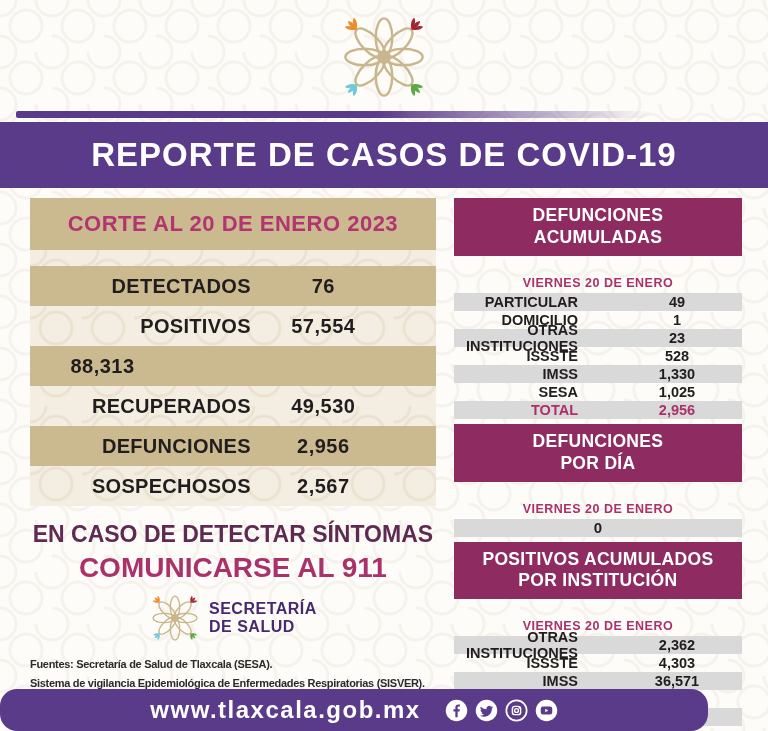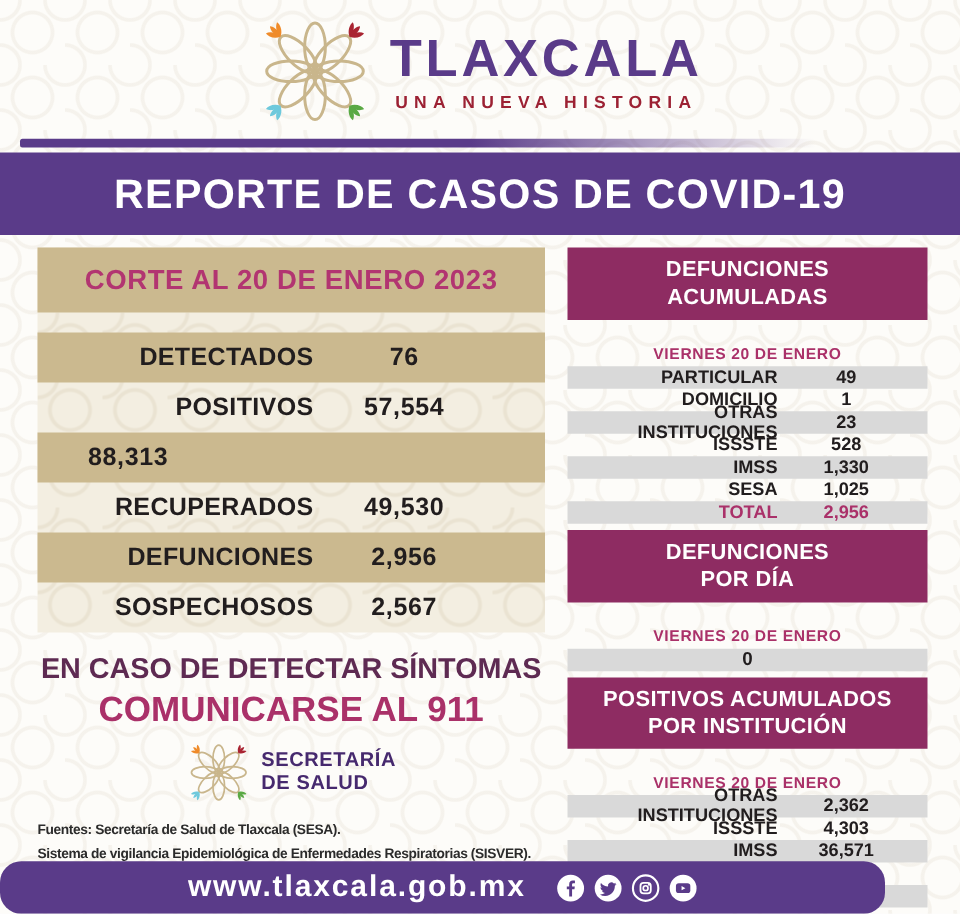--- a/index.html
+++ b/index.html
@@ -65,21 +65,21 @@
   .sources{ margin-top:11px; font-size:11px; font-weight:bold; color:#2b2b2b; line-height:1.7; letter-spacing:-.3px; white-space:nowrap; }
 
   
   .section{ margin-bottom:5px; }
   .section-header{
     background:#8e2c62; color:#fff; text-align:center;
     font-size:17.5px; font-weight:bold; line-height:1.25; letter-spacing:.3px;
     padding:7px 4px; white-space:pre-line;
   }
   .section-date{ text-align:center; color:#aa3169; font-size:12.5px; font-weight:bold; letter-spacing:.5px; padding:20px 0 3px; }
-  .r-row{ height:18px; display:flex; align-items:center; padding:0 10px 0 4px; }
+  .r-row{ height:18px; display:flex; align-items:center; padding:0 10px 0 4px;gap:44px; }
   .r-row.gray{ background:#d9d9d9; }
   .r-label{ flex:1; text-align:right; font-size:14.5px; font-weight:bold; color:#211d1e; }
   .r-value{ width:110px; text-align:center; font-size:14.5px; font-weight:bold; color:#211d1e; }
   .r-row.total .r-label, .r-row.total .r-value{ color:#aa3169; }
   .r-single{ height:18px; background:#d9d9d9; display:flex; align-items:center; justify-content:center;
              font-size:15px; font-weight:bold; color:#211d1e; }
 
   
   .footer{ position:absolute; bottom:0; left:0; width:708px; height:42px; background:#5a3b89;
            display:flex; align-items:center; justify-content:center; gap:24px;border-radius:17px; }
@@ -121,24 +121,20 @@
         <path d="M0 0 C-3.2 -5 -2.2 -10.5 0 -13 C2.2 -10.5 3.2 -5 0 0 Z" transform="rotate(-32)"></path>
         <path d="M0 0 C-3.2 -5 -2.2 -10.5 0 -13 C2.2 -10.5 3.2 -5 0 0 Z"></path>
         <path d="M0 0 C-3.2 -5 -2.2 -10.5 0 -13 C2.2 -10.5 3.2 -5 0 0 Z" transform="rotate(32)"></path>
       </g>
       <g transform="translate(80 80) rotate(135)" fill="#5aa944">
         <path d="M0 0 C-3.2 -5 -2.2 -10.5 0 -13 C2.2 -10.5 3.2 -5 0 0 Z" transform="rotate(-32)"></path>
         <path d="M0 0 C-3.2 -5 -2.2 -10.5 0 -13 C2.2 -10.5 3.2 -5 0 0 Z"></path>
         <path d="M0 0 C-3.2 -5 -2.2 -10.5 0 -13 C2.2 -10.5 3.2 -5 0 0 Z" transform="rotate(32)"></path>
       </g>
     </svg>
-    <div class="brand-text">
-      <div class="brand-name">TLAXCALA</div>
-      <div class="brand-tagline">UNA NUEVA HISTORIA</div>
-    </div>
   </div>
 
   <div class="accent-line"></div>
 
   <div class="banner">
     <div class="banner-title">REPORTE DE CASOS DE COVID-19</div>
   </div>
 
   <div class="main">
 

